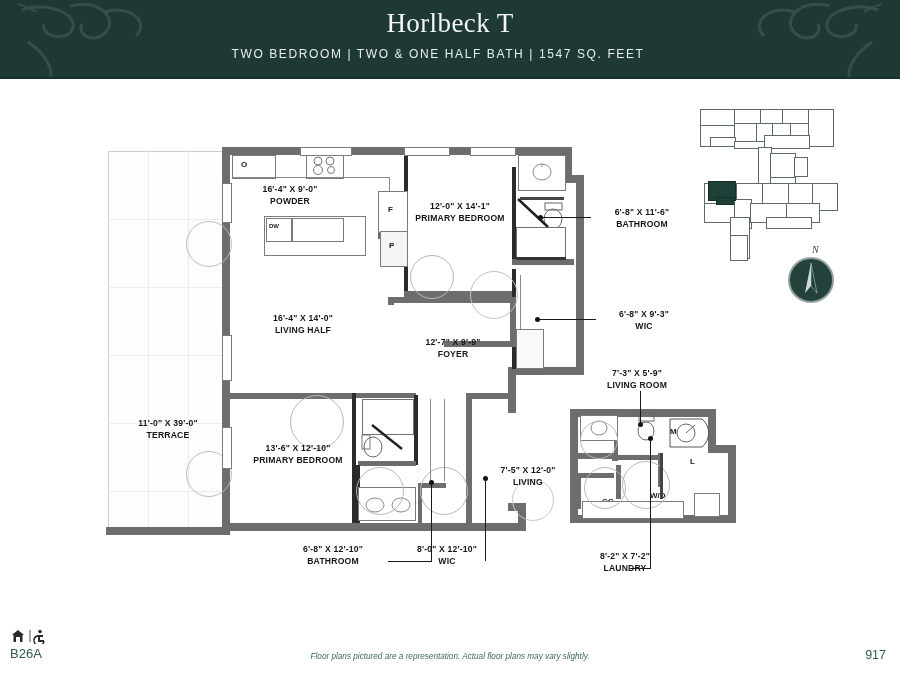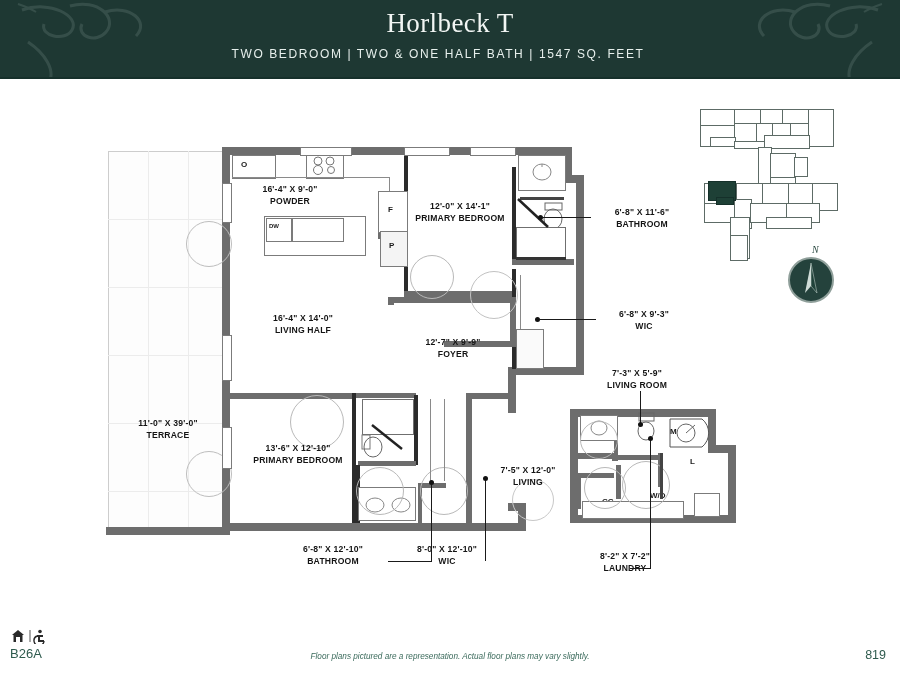--- a/index.html
+++ b/index.html
@@ -381,14 +381,14 @@
     </g>
     <line x1="20" y1="2" x2="20" y2="14" stroke="#555" stroke-width="1"></line>
     <g fill="#2a2a2a">
       <circle cx="30" cy="3.5" r="1.8"></circle>
       <path d="M27 7 L33 7 L33 9 L30 9 L30 12 L34 12 L34 14 L28 14 L28 9 L27 9 Z"></path>
       <path d="M27 8 A5 5 0 1 0 34 13" fill="none" stroke="#2a2a2a" stroke-width="1.4"></path>
     </g>
   </svg>
   <div class="fcode">B26A</div>
   <div class="disclaimer">Floor plans pictured are a representation. Actual floor plans may vary slightly.</div>
-  <div class="pageno">819</div>
+  <div class="pageno">917</div>
 </div>
 
 </body></html>

